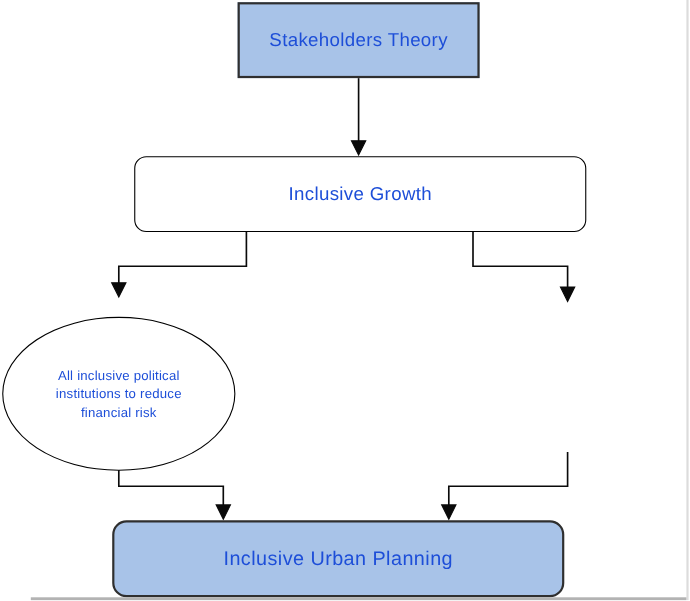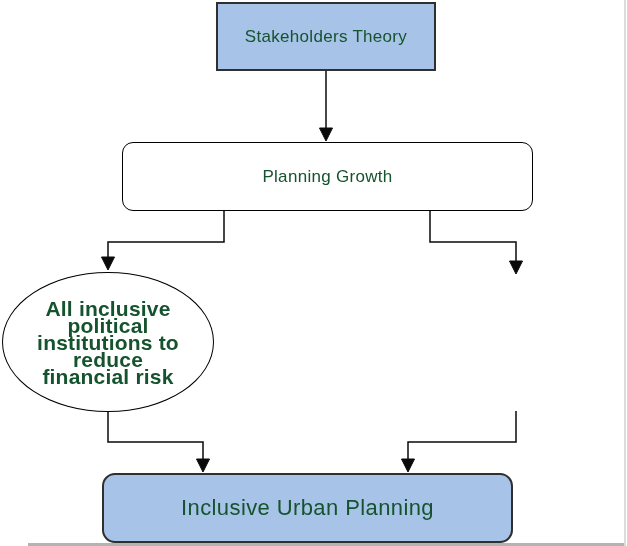--- a/index.html
+++ b/index.html
@@ -1,21 +1,21 @@
 <!DOCTYPE html>
 <html><head>
 <meta charset="utf-8">
 <style>
   html,body{margin:0;padding:0;background:#ffffff;}
   #stage{
     position:relative;
     width:627px;height:546px;
     background:#ffffff;
     font-family:"Liberation Sans", sans-serif;
-    color:#14532d;
+    color:#1d4ed8;
     overflow:hidden;
   }
   .node{
     position:absolute;
     display:flex;align-items:center;justify-content:center;
     text-align:center;
     box-sizing:border-box;
     white-space:pre-line;
   }
   .node-label{white-space:pre-line;}
@@ -29,40 +29,40 @@
   
   #n-growth{
     left:122px;top:142px;width:411px;height:69px;
     background:#ffffff;
     border:1.5px solid #000000;
     border-radius:11px;
     font-size:17px;letter-spacing:0.3px;
   }
   
   #n-left-ellipse{
-    left:2px;top:272px;width:212px;height:140px;
+    left:2px;top:288px;width:212px;height:140px;
     background:#ffffff;
     border:1.5px solid #000000;
     border-radius:50%;
-    font-size:21px;line-height:17px;letter-spacing:0.2px;font-weight:bold;
+    font-size:12px;line-height:17px;letter-spacing:0.2px;
   }
   #n-right-ellipse{
     left:410px;top:276px;width:212px;height:135px;
     background:#ffffff;
     border:1.5px solid #000000;
     border-radius:50%;
     font-size:16px;line-height:17px;letter-spacing:0.2px;
   }
   
   #n-urban{
     left:102px;top:473px;width:411px;height:70px;
     background:#a8c3e8;
     border:2px solid #2f2f2f;
     border-radius:13px;
-    font-size:22px;letter-spacing:0.4px;
+    font-size:18px;letter-spacing:0.4px;
   }
   #connectors{
     position:absolute;left:0;top:0;width:627px;height:546px;
     pointer-events:none;
   }
   .edge-line{fill:none;stroke:#0a0a0a;stroke-width:1.5;}
   .edge-head{fill:#0a0a0a;stroke:#0a0a0a;stroke-width:1;}
   
   #right-edge-line{
     position:absolute;right:1px;top:0;width:2px;height:546px;
@@ -104,21 +104,21 @@
       <path class="edge-line" d="M516,411 L516,442 L408,442 L408,460"></path>
       <polygon class="edge-head" points="408,472 401.5,459 414.5,459"></polygon>
     </g>
   </svg>
 
   <div class="node" id="n-stakeholders">
     <span class="node-label">Stakeholders Theory</span>
   </div>
 
   <div class="node" id="n-growth">
-    <span class="node-label">Planning Growth</span>
+    <span class="node-label">Inclusive Growth</span>
   </div>
 
   <div class="node" id="n-left-ellipse">
     <span class="node-label">All inclusive political
 institutions to reduce
 financial risk</span>
   </div>
 
 
   <div class="node" id="n-urban">

